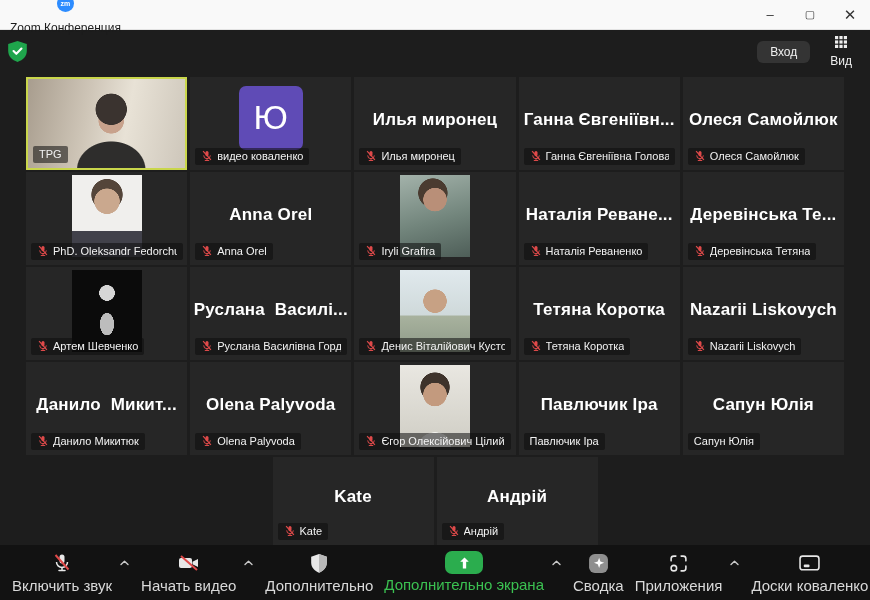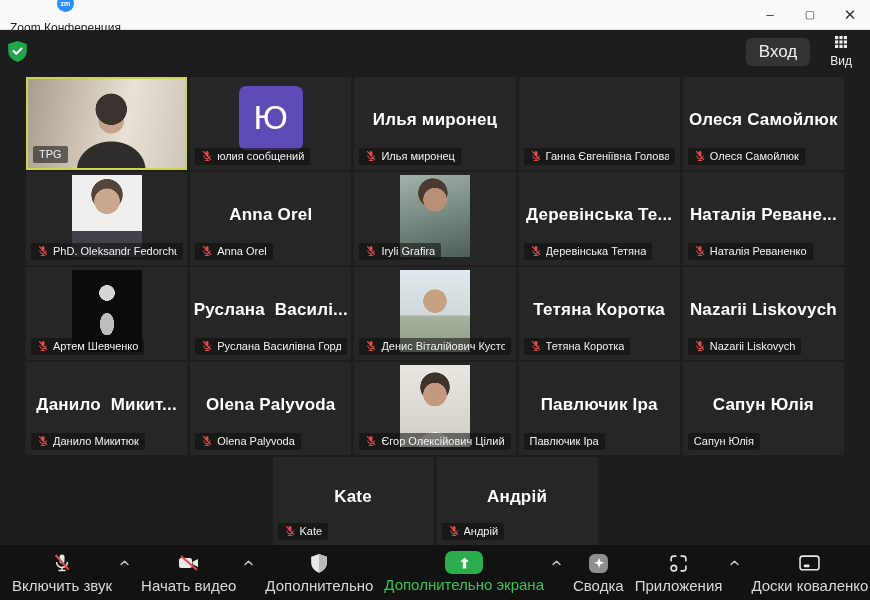--- a/index.html
+++ b/index.html
@@ -19,21 +19,21 @@
   .win-btn{width:40px;height:100%;display:flex;align-items:center;justify-content:center;
            color:#333;font-size:13px;}
   .win-btn.max{font-size:11px;}
   .win-btn.close{font-size:15px;}
 
   
   .subheader{height:46px;display:flex;align-items:center;justify-content:space-between;
              padding:0 12px 0 8px;background:#1d1d1d;}
   .shield-wrap{display:flex;align-items:center;margin-top:-4px;}
   .sub-right{display:flex;align-items:center;gap:14px;margin-top:-2px;}
-  .signin-btn{background:#343434;border:none;color:#f0f0f0;font-size:17px;
+  .signin-btn{background:#343434;border:none;color:#f0f0f0;font-size:12px;
               font-family:"Liberation Sans",sans-serif;padding:4px 13px;border-radius:6px;}
   .view-btn{background:transparent;border:none;color:#f0f0f0;font-size:12px;
             font-family:"Liberation Sans",sans-serif;display:flex;align-items:center;gap:6px;flex-direction:column;}
 
   
   .grid{margin:1px 26px 0;display:grid;grid-template-columns:repeat(5,1fr);gap:2px 3px;}
   .grid-extra{margin-top:2px;display:flex;justify-content:center;gap:3px;}
   .tile{position:relative;height:93px;background:#262626;display:flex;
         align-items:center;justify-content:center;overflow:hidden;}
   .grid-extra .tile{width:161px;height:88px;}
@@ -147,38 +147,39 @@
         <div class="letter-avatar">Ю</div>
         <div class="badge">
           <span class="mic">
             <svg width="12" height="12" viewBox="0 0 20 20" fill="none">
               <rect x="7.5" y="1.5" width="5" height="9" rx="2.5" fill="#E04A4A"></rect>
               <path d="M4.5 9a5.5 5.5 0 0 0 11 0" stroke="#E04A4A" stroke-width="1.6"></path>
               <path d="M10 14.5v3M7 17.5h6" stroke="#E04A4A" stroke-width="1.6" stroke-linecap="round"></path>
               <path d="M3.5 2l13 14.5" stroke="#E04A4A" stroke-width="2"></path>
             </svg>
           </span>
-          <span class="badge-text">юлия сообщений</span>
+          <span class="badge-text">видео коваленко</span>
         </div>
       </div>
       <div class="tile">
         <div class="center-name">Илья миронец</div>
         <div class="badge">
           <span class="mic">
             <svg width="12" height="12" viewBox="0 0 20 20" fill="none">
               <rect x="7.5" y="1.5" width="5" height="9" rx="2.5" fill="#E04A4A"></rect>
               <path d="M4.5 9a5.5 5.5 0 0 0 11 0" stroke="#E04A4A" stroke-width="1.6"></path>
               <path d="M10 14.5v3M7 17.5h6" stroke="#E04A4A" stroke-width="1.6" stroke-linecap="round"></path>
               <path d="M3.5 2l13 14.5" stroke="#E04A4A" stroke-width="2"></path>
             </svg>
           </span>
           <span class="badge-text">Илья миронец</span>
         </div>
       </div>
       <div class="tile">
+        <div class="center-name">Ганна Євгеніївн...</div>
         <div class="badge">
           <span class="mic">
             <svg width="12" height="12" viewBox="0 0 20 20" fill="none">
               <rect x="7.5" y="1.5" width="5" height="9" rx="2.5" fill="#E04A4A"></rect>
               <path d="M4.5 9a5.5 5.5 0 0 0 11 0" stroke="#E04A4A" stroke-width="1.6"></path>
               <path d="M10 14.5v3M7 17.5h6" stroke="#E04A4A" stroke-width="1.6" stroke-linecap="round"></path>
               <path d="M3.5 2l13 14.5" stroke="#E04A4A" stroke-width="2"></path>
             </svg>
           </span>
           <span class="badge-text">Ганна Євгеніївна Голованова</span>
@@ -234,45 +235,45 @@
               <rect x="7.5" y="1.5" width="5" height="9" rx="2.5" fill="#E04A4A"></rect>
               <path d="M4.5 9a5.5 5.5 0 0 0 11 0" stroke="#E04A4A" stroke-width="1.6"></path>
               <path d="M10 14.5v3M7 17.5h6" stroke="#E04A4A" stroke-width="1.6" stroke-linecap="round"></path>
               <path d="M3.5 2l13 14.5" stroke="#E04A4A" stroke-width="2"></path>
             </svg>
           </span>
           <span class="badge-text">Iryli Grafira</span>
         </div>
       </div>
       <div class="tile">
+        <div class="center-name">Наталія Реване...</div>
+        <div class="badge">
+          <span class="mic">
+            <svg width="12" height="12" viewBox="0 0 20 20" fill="none">
+              <rect x="7.5" y="1.5" width="5" height="9" rx="2.5" fill="#E04A4A"></rect>
+              <path d="M4.5 9a5.5 5.5 0 0 0 11 0" stroke="#E04A4A" stroke-width="1.6"></path>
+              <path d="M10 14.5v3M7 17.5h6" stroke="#E04A4A" stroke-width="1.6" stroke-linecap="round"></path>
+              <path d="M3.5 2l13 14.5" stroke="#E04A4A" stroke-width="2"></path>
+            </svg>
+          </span>
+          <span class="badge-text">Наталія Реваненко</span>
+        </div>
+      </div>
+      <div class="tile">
         <div class="center-name">Деревінська Те...</div>
         <div class="badge">
           <span class="mic">
             <svg width="12" height="12" viewBox="0 0 20 20" fill="none">
               <rect x="7.5" y="1.5" width="5" height="9" rx="2.5" fill="#E04A4A"></rect>
               <path d="M4.5 9a5.5 5.5 0 0 0 11 0" stroke="#E04A4A" stroke-width="1.6"></path>
               <path d="M10 14.5v3M7 17.5h6" stroke="#E04A4A" stroke-width="1.6" stroke-linecap="round"></path>
               <path d="M3.5 2l13 14.5" stroke="#E04A4A" stroke-width="2"></path>
             </svg>
           </span>
           <span class="badge-text">Деревінська Тетяна</span>
-        </div>
-      </div>
-      <div class="tile">
-        <div class="center-name">Наталія Реване...</div>
-        <div class="badge">
-          <span class="mic">
-            <svg width="12" height="12" viewBox="0 0 20 20" fill="none">
-              <rect x="7.5" y="1.5" width="5" height="9" rx="2.5" fill="#E04A4A"></rect>
-              <path d="M4.5 9a5.5 5.5 0 0 0 11 0" stroke="#E04A4A" stroke-width="1.6"></path>
-              <path d="M10 14.5v3M7 17.5h6" stroke="#E04A4A" stroke-width="1.6" stroke-linecap="round"></path>
-              <path d="M3.5 2l13 14.5" stroke="#E04A4A" stroke-width="2"></path>
-            </svg>
-          </span>
-          <span class="badge-text">Наталія Реваненко</span>
         </div>
       </div>
       <div class="tile">
         <div class="avatar-photo av-bunny-suit"></div>
         <div class="badge">
           <span class="mic">
             <svg width="12" height="12" viewBox="0 0 20 20" fill="none">
               <rect x="7.5" y="1.5" width="5" height="9" rx="2.5" fill="#E04A4A"></rect>
               <path d="M4.5 9a5.5 5.5 0 0 0 11 0" stroke="#E04A4A" stroke-width="1.6"></path>
               <path d="M10 14.5v3M7 17.5h6" stroke="#E04A4A" stroke-width="1.6" stroke-linecap="round"></path>

